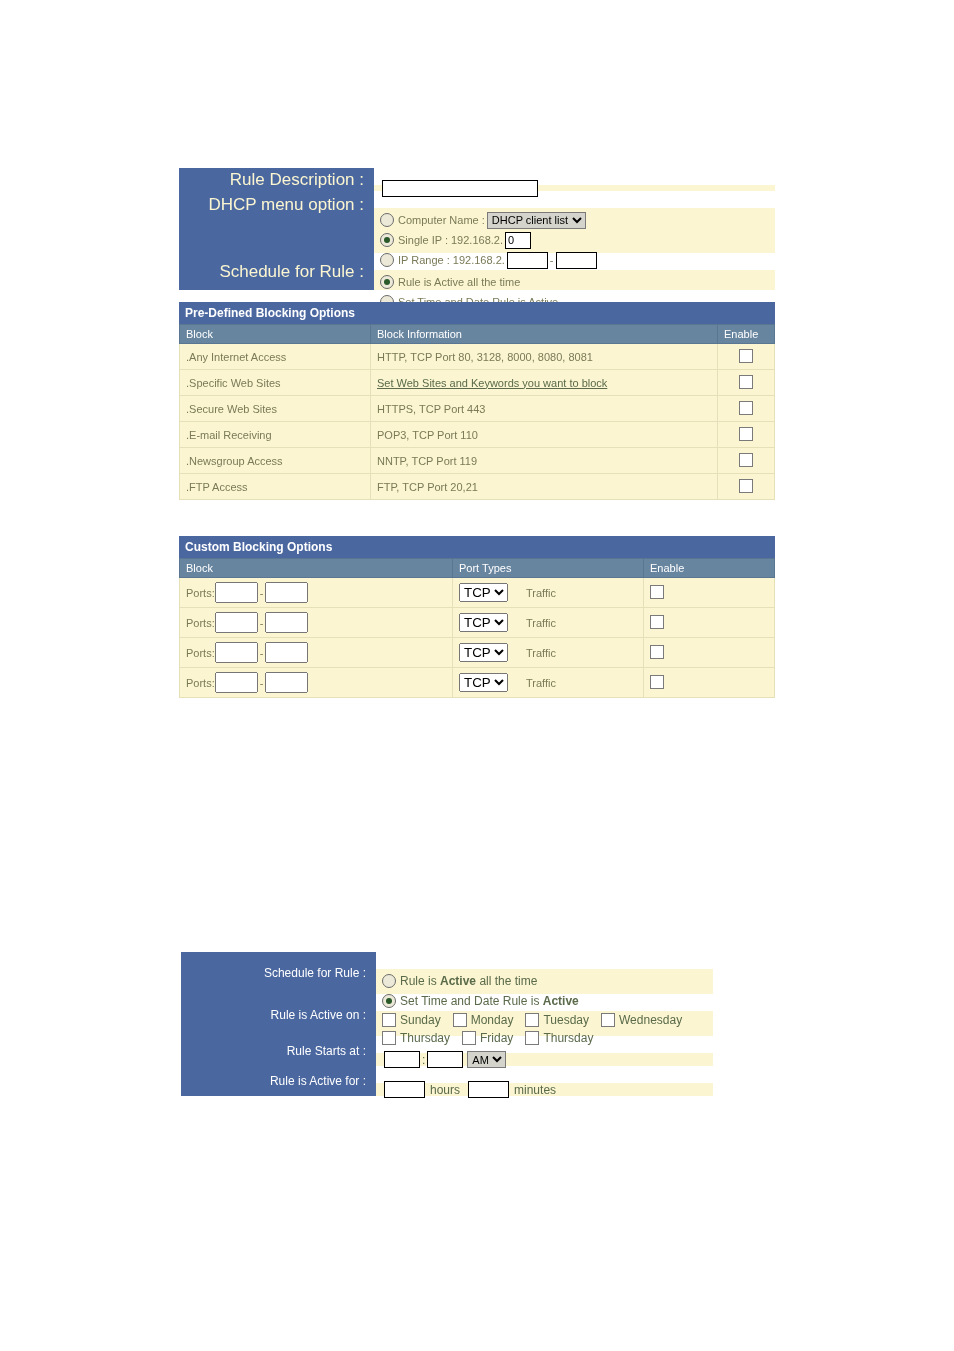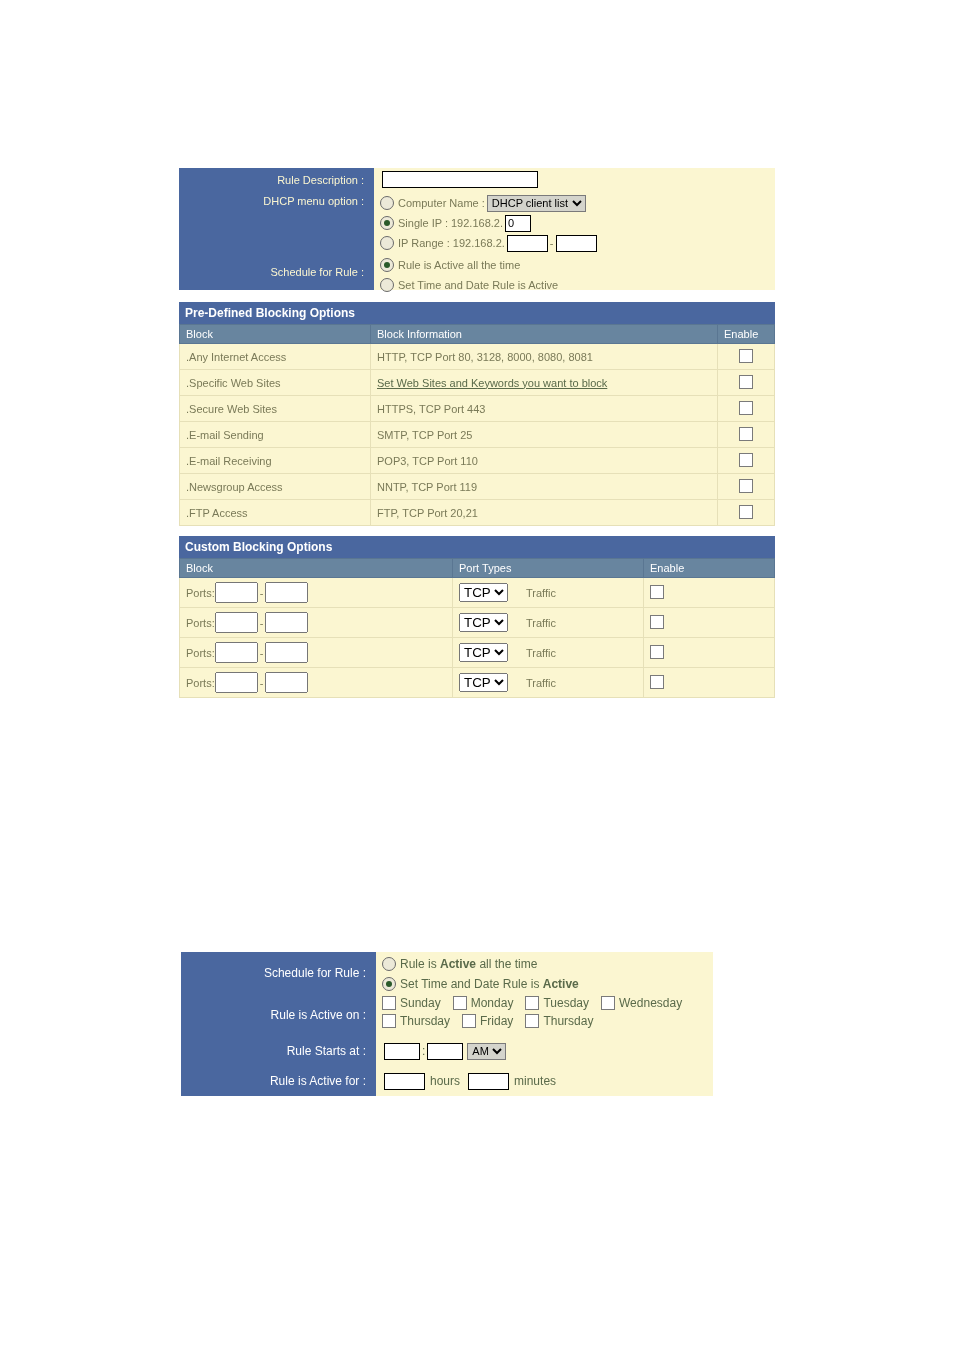--- a/index.html
+++ b/index.html
@@ -3,22 +3,22 @@
 <meta charset="utf-8">
 <style>
   html,body{margin:0;padding:0;background:#fff;width:954px;height:1351px;font-family:Verdana,Arial,sans-serif;font-size:11px;color:#000;}
   .panel{position:absolute;left:179px;width:596px;}
   
   .top-block{top:168px;}
   .row-desc,.row-dhcp,.row-sched{display:flex;}
   .row-desc{height:23px;}
   .row-dhcp{height:62px;}
   .row-sched{height:37px;}
-  .lbl-col{width:195px;background:#4a679f;color:#fbf6d1;font-size:11px;text-align:right;padding-right:10px;display:flex;align-items:center;justify-content:flex-end;box-sizing:border-box;}
-  .val-col{flex:1;background:#fbf6d1;color:#7a7a58;font-size:11px;padding:2px 6px;box-sizing:border-box;}
+  .lbl-col{width:195px;background:#4a679f;color:#fbf6d1;font-size:17px;text-align:right;padding-right:10px;display:flex;align-items:center;justify-content:flex-end;box-sizing:border-box;}
+  .val-col{flex:1;background:#fbf6d1;color:#7a7a58;font-size:11px;padding:2px 6px;box-sizing:border-box;margin-top:17px;}
   .val-col input[type=text]{background:#fff;border:1px solid #000;height:15px;font-size:11px;padding:0 2px;margin:0 2px;}
   .val-col select{background:#d4d4cc;border:1px solid #7a7a7a;height:17px;font-size:11px;margin:0 2px;}
   .val-col .line{display:flex;align-items:center;height:20px;white-space:nowrap;}
   .radio{position:relative;width:12px;height:12px;border:1px solid #6a6a6a;border-radius:50%;background:#ece9d8;margin-right:4px;display:inline-block;flex:none;}
   .radio.sel::after{content:"";position:absolute;left:3px;top:3px;width:6px;height:6px;border-radius:50%;background:#2a5a2a;}
   
   .pre-block{top:302px;}
   .tbl{width:100%;border-collapse:collapse;}
   .bar{background:#4a679f;color:#fff;font-weight:bold;font-size:12px;padding:4px 6px;}
   .hdr td{background:#68859f;color:#fff;font-size:11px;padding:3px 6px;border:1px solid #5a7692;}
@@ -110,25 +110,20 @@
           <td>.Specific Web Sites</td>
           <td><a class="link" href="#">Set Web Sites and Keywords you want to block</a></td>
           <td class="enable-cell"><span class="cb"></span></td>
         </tr>
     <tr class="body">
           <td>.Secure Web Sites</td>
           <td>HTTPS, TCP Port 443</td>
           <td class="enable-cell"><span class="cb"></span></td>
         </tr>
     <tr class="body">
-          <td>.E-mail Sending</td>
-          <td>SMTP, TCP Port 25</td>
-          <td class="enable-cell"><span class="cb"></span></td>
-        </tr>
-    <tr class="body">
           <td>.E-mail Receiving</td>
           <td>POP3, TCP Port 110</td>
           <td class="enable-cell"><span class="cb"></span></td>
         </tr>
     <tr class="body">
           <td>.Newsgroup Access</td>
           <td>NNTP, TCP Port 119</td>
           <td class="enable-cell"><span class="cb"></span></td>
         </tr>
     <tr class="body">

